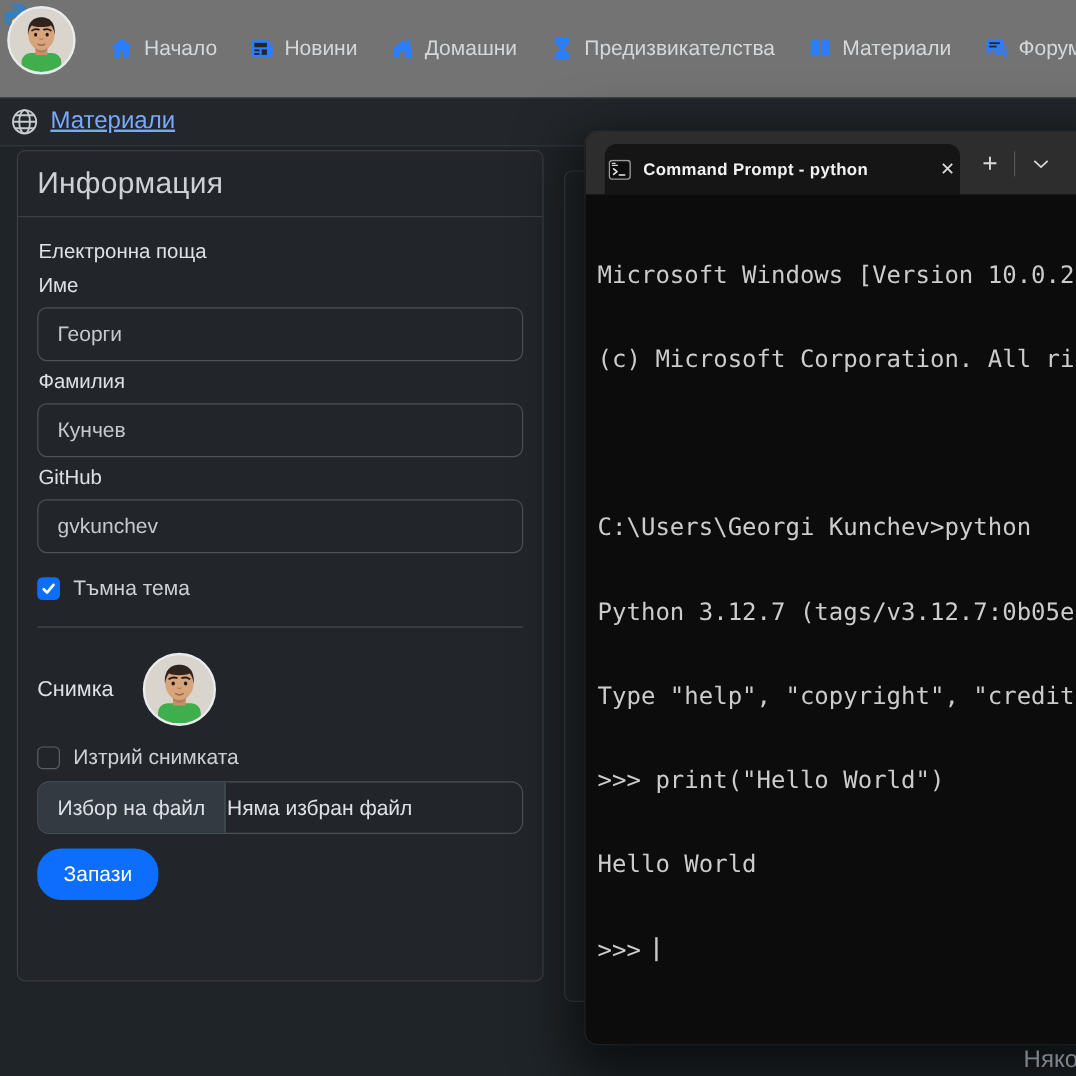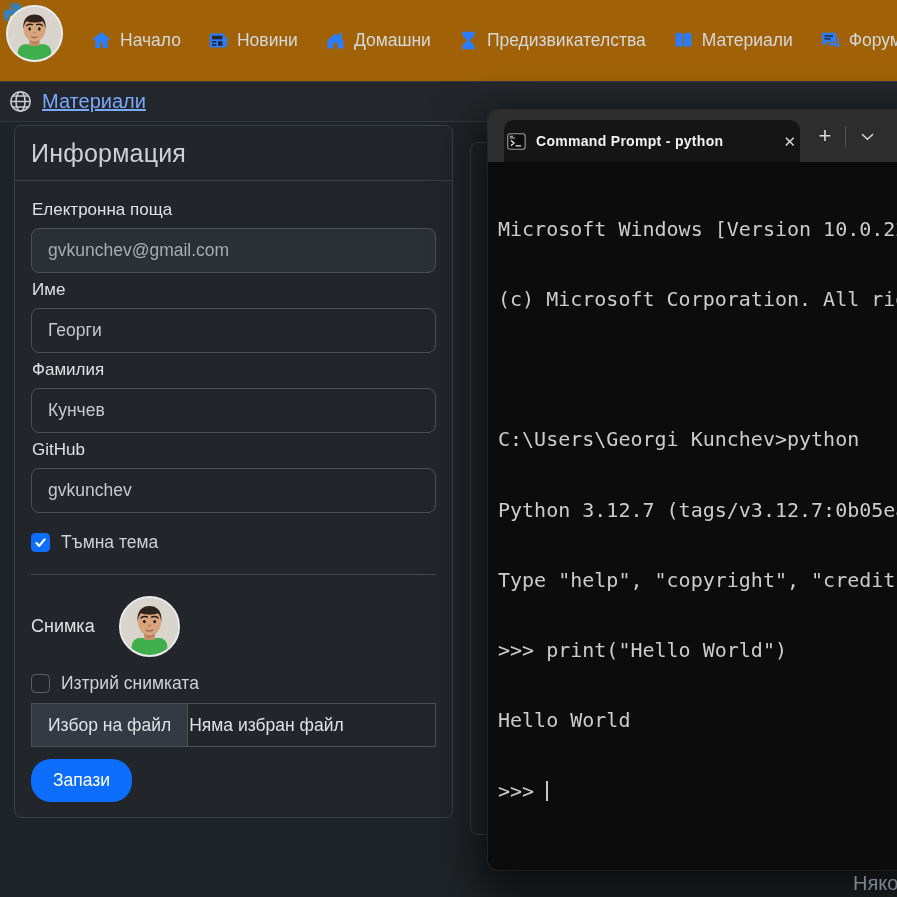--- a/index.html
+++ b/index.html
@@ -3,21 +3,21 @@
 <meta charset="utf-8">
 <style>
   html,body{margin:0;padding:0;}
   body{
     width:897px;height:897px;overflow:hidden;position:relative;
     background:#1f2428;
     font-family:"Liberation Sans",sans-serif;
     -webkit-font-smoothing:antialiased;
   }
   
-  .navbar{position:absolute;top:0;left:0;width:897px;height:81px;background:#a16207;
+  .navbar{position:absolute;top:0;left:0;width:897px;height:81px;background:#737373;
     border-bottom:1px solid #34393e;display:flex;align-items:center;z-index:2;}
   .brand{position:relative;width:66px;height:81px;margin-left:4px;flex:0 0 auto;cursor:pointer;}
   .pylogo{position:absolute;left:-2px;top:0px;width:27px;height:30px;z-index:1;}
   .avatar{border-radius:50%;border:2px solid #e9ecef;overflow:hidden;display:block;
     background:#d8d3cb;box-sizing:border-box;}
   .avatar svg{display:block;width:100%;height:100%;}
   .avatar-nav{position:absolute;left:2px;top:5px;width:57px;height:57px;z-index:2;}
   .nav{display:flex;gap:27px;margin-left:21px;align-items:center;}
   .nav-item{display:flex;align-items:center;gap:8px;color:#d4d8db;font-size:17.5px;
     text-decoration:none;white-space:nowrap;cursor:pointer;}
@@ -46,21 +46,21 @@
   .checkbox{width:19px;height:19px;border-radius:4.5px;box-sizing:border-box;flex:0 0 auto;cursor:pointer;}
   .checkbox.checked{background:#0d6efd;display:flex;align-items:center;justify-content:center;}
   .checkbox.unchecked{background:transparent;border:1.5px solid #5a6268;}
   .check-label{font-size:17.5px;color:#ccd1d5;}
   .divider{border:none;border-top:1px solid #434a50;margin:21px 0 0;}
   .photo-row{display:flex;align-items:center;gap:24px;margin-top:21px;}
   .photo-label{font-size:18px;color:#dde1e5;}
   .avatar-60{width:61px;height:61px;flex:0 0 auto;}
   .delete-row{margin-top:16px;}
   .file-input{display:flex;align-items:stretch;margin-top:9px;border:1px solid #4a5158;
-    border-radius:0;overflow:hidden;height:44px;width:100%;box-sizing:border-box;cursor:pointer;}
+    border-radius:10px;overflow:hidden;height:44px;width:100%;box-sizing:border-box;cursor:pointer;}
   .file-btn{background:#333a41;color:#dde1e5;font-size:17.5px;display:flex;align-items:center;
     padding:0 16px;border-right:1px solid #4a5158;}
   .file-status{color:#dde1e5;font-size:17.5px;display:flex;align-items:center;padding:0 1px;}
   .save-btn{margin-top:12px;background:#0d6efd;color:#fff;font-size:17.5px;border:none;
     border-radius:20px;padding:11px 22px;cursor:pointer;font-family:inherit;display:inline-block;}
   
   .terminal{position:absolute;left:488px;top:110px;width:430px;height:760px;background:#0c0c0c;
     border-radius:10px;overflow:hidden;z-index:5;
     box-shadow:0 16px 46px 12px rgba(0,0,0,.60), 0 0 0 1px #3a3a3a;}
   .term-tabbar{height:52px;background:#2d2d2d;position:relative;}
@@ -190,21 +190,20 @@
   <a class="settings-link">Материали</a>
 </div>
 
 <section class="card card2"></section>
 
 <section class="card card1">
   <h2 class="card-title">Информация</h2>
   <div class="card-body">
 
     <label class="flabel">Електронна поща</label>
-    <input class="tinput disabled" type="text" readonly="" value="gvkunchev@gmail.com" style="">
 
     <label class="flabel">Име</label>
     <input class="tinput" type="text" value="Георги" style="">
 
     <label class="flabel">Фамилия</label>
     <input class="tinput" type="text" value="Кунчев" style="">
 
     <label class="flabel">GitHub</label>
     <input class="tinput" type="text" value="gvkunchev" style="">
 

